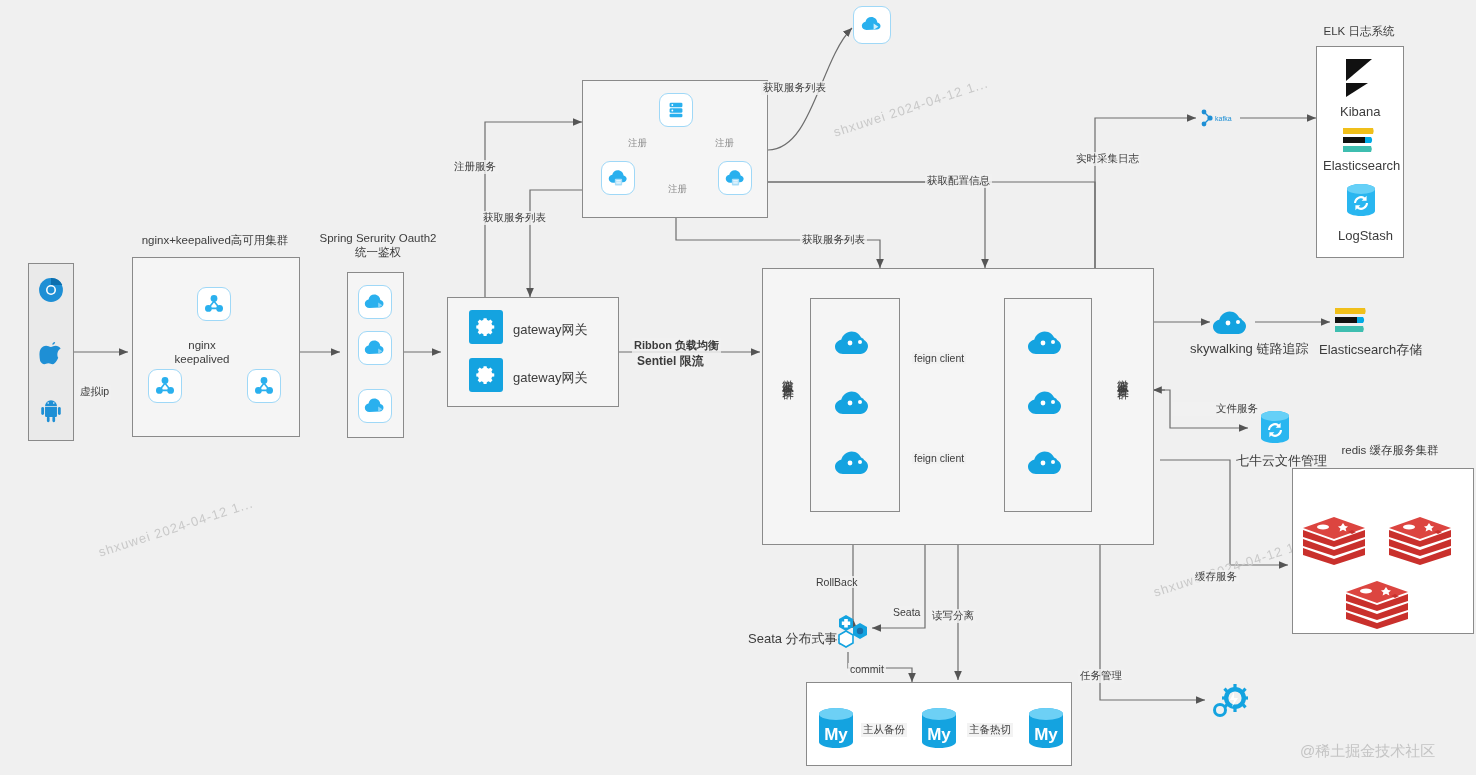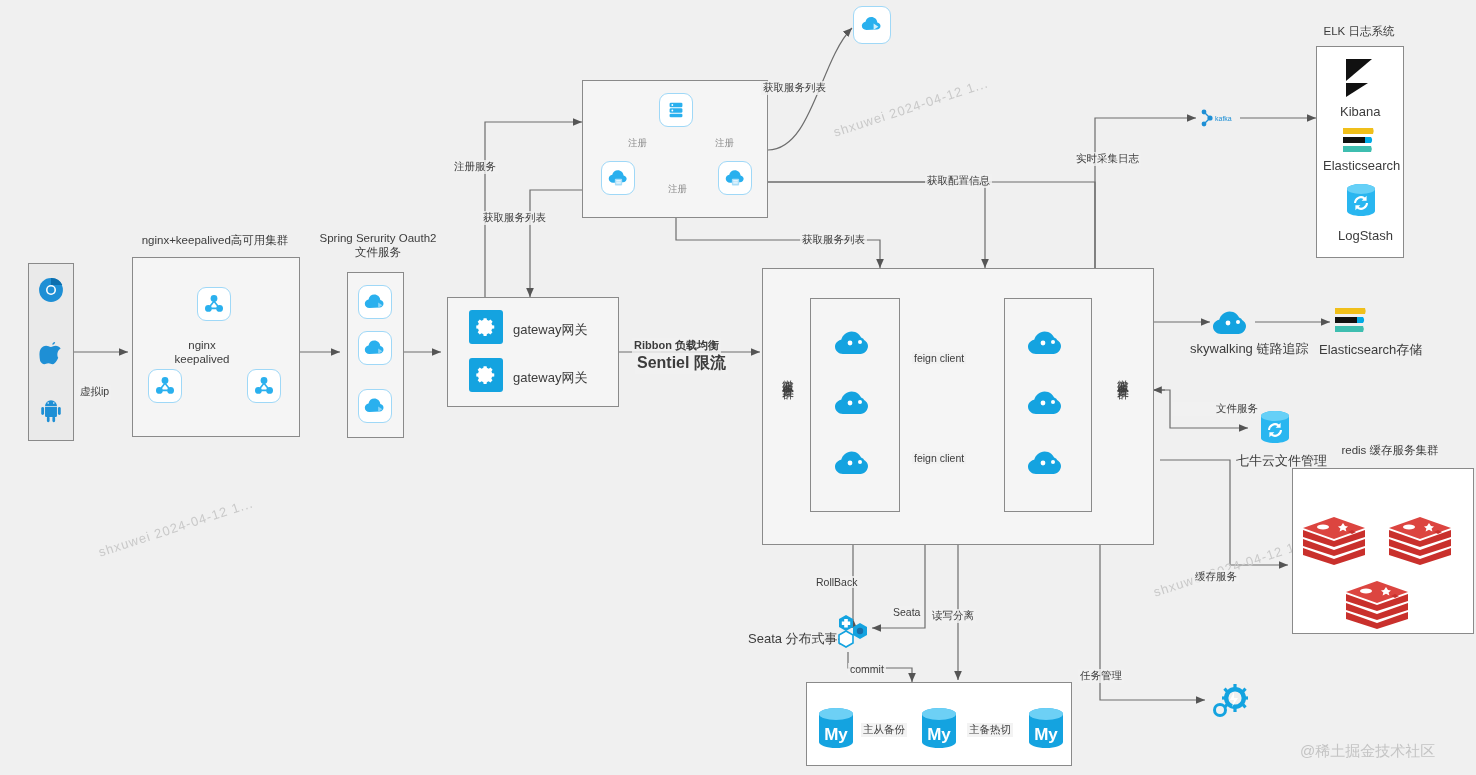--- a/index.html
+++ b/index.html
@@ -158,21 +158,21 @@
   <div class="ricon" style="left:247px;top:369px;width:34px;height:34px;">
     <svg width="24" height="24" viewBox="0 0 24 24">
         <circle cx="12" cy="6.4" r="3.4" fill="#2ab0ee"></circle>
         <circle cx="6.4" cy="16.4" r="3.4" fill="#2ab0ee"></circle>
         <circle cx="17.6" cy="16.4" r="3.4" fill="#2ab0ee"></circle>
         <path d="M12 9.2 L8.2 14M12 9.2 L15.8 14M9.2 16.4 L14.8 16.4" stroke="#2ab0ee" stroke-width="1.6"></path>
       </svg>
   </div>
 
   <div class="cap" style="left:318px;top:231px;width:120px;">Spring Serurity Oauth2
-文件服务</div>
+统一鉴权</div>
   <div class="box" style="left:347px;top:272px;width:57px;height:166px;"></div>
   <div class="ricon" style="left:358px;top:285px;width:34px;height:34px;">
     <svg width="24" height="22" viewBox="0 0 24 22">
         <path d="M6.4 17c-2.6 0-4.6-2-4.6-4.3 0-2.1 1.6-3.9 3.7-4.2C6 5.6 8.4 3.6 11.3 3.6c3.2 0 5.8 2.4 6 5.5 1.9.3 3.2 1.8 3.2 3.6 0 2-1.7 3.7-3.8 3.7z" fill="#2ab0ee"></path>
         <path d="M15.2 11.6 l4.2 2.6 -4.2 2.6z" fill="#8dd4f5"></path>
       </svg>
   </div>
   <div class="ricon" style="left:358px;top:331px;width:34px;height:34px;">
     <svg width="24" height="22" viewBox="0 0 24 22">
         <path d="M6.4 17c-2.6 0-4.6-2-4.6-4.3 0-2.1 1.6-3.9 3.7-4.2C6 5.6 8.4 3.6 11.3 3.6c3.2 0 5.8 2.4 6 5.5 1.9.3 3.2 1.8 3.2 3.6 0 2-1.7 3.7-3.8 3.7z" fill="#2ab0ee"></path>
@@ -196,21 +196,21 @@
   <div class="ctext" style="left:513px;top:321px;">gateway网关</div>
   <div class="sqicon" style="left:469px;top:358px;width:34px;height:34px;">
     <svg width="22" height="22" viewBox="0 0 24 24">
         <path d="M12 8.2a3.8 3.8 0 1 0 0 7.6 3.8 3.8 0 0 0 0-7.6zm0 5.6a1.8 1.8 0 1 1 0-3.6 1.8 1.8 0 0 1 0 3.6z" fill="#fff"></path>
         <path d="M21 13.6v-3.2l-2.3-.4a7 7 0 0 0-.8-1.9l1.3-1.9-2.3-2.3-1.9 1.3a7 7 0 0 0-1.9-.8L12.6 2.4H9.4L9 4.4a7 7 0 0 0-1.9.8L5.2 3.9 2.9 6.2l1.3 1.9a7 7 0 0 0-.8 1.9l-2 .4v3.2l2 .4c.2.7.4 1.3.8 1.9l-1.3 1.9 2.3 2.3 1.9-1.3c.6.4 1.2.6 1.9.8l.4 2.3h3.2l.4-2.3c.7-.2 1.3-.4 1.9-.8l1.9 1.3 2.3-2.3-1.3-1.9c.4-.6.6-1.2.8-1.9z" fill="#fff"></path>
       </svg>
   </div>
   <div class="ctext" style="left:513px;top:369px;">gateway网关</div>
 
   <div class="lbl bold" style="left:632px;top:338px;font-size:11px;">Ribbon 负载均衡</div>
-  <div class="lbl bold" style="left:635px;top:353px;font-size:16px;">Sentiel 限流</div>
+  <div class="lbl bold" style="left:635px;top:353px;font-size:12px;">Sentiel 限流</div>
 
   <div class="lbl" style="left:452px;top:160px;">注册服务</div>
   <div class="lbl" style="left:481px;top:211px;">获取服务列表</div>
 
   <div class="box" style="left:582px;top:80px;width:186px;height:138px;"></div>
   <div class="ricon" style="left:659px;top:93px;width:34px;height:34px;">
     <svg width="22" height="22" viewBox="0 0 24 24">
         <rect x="5" y="4" width="14" height="5" rx="1.4" fill="#2ab0ee"></rect>
         <rect x="5" y="10" width="14" height="5" rx="1.4" fill="#2ab0ee"></rect>
         <rect x="5" y="16" width="14" height="4" rx="1.4" fill="#2ab0ee"></rect>

